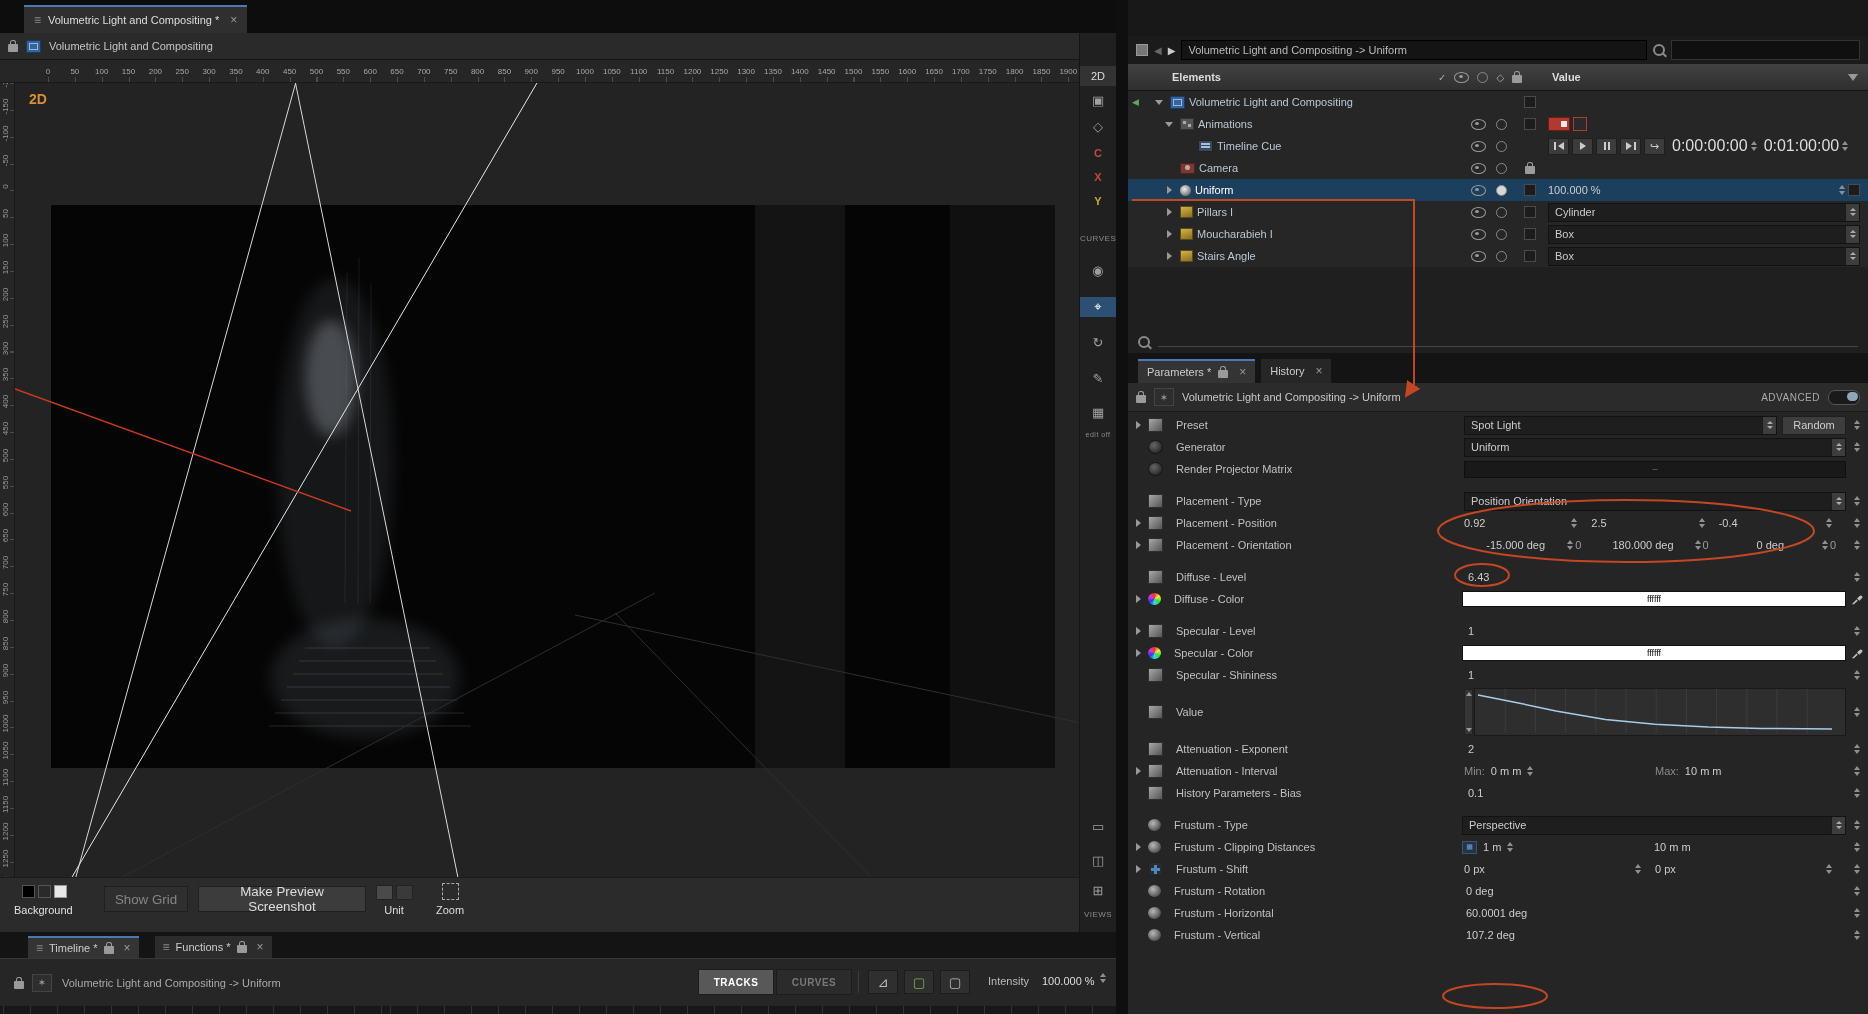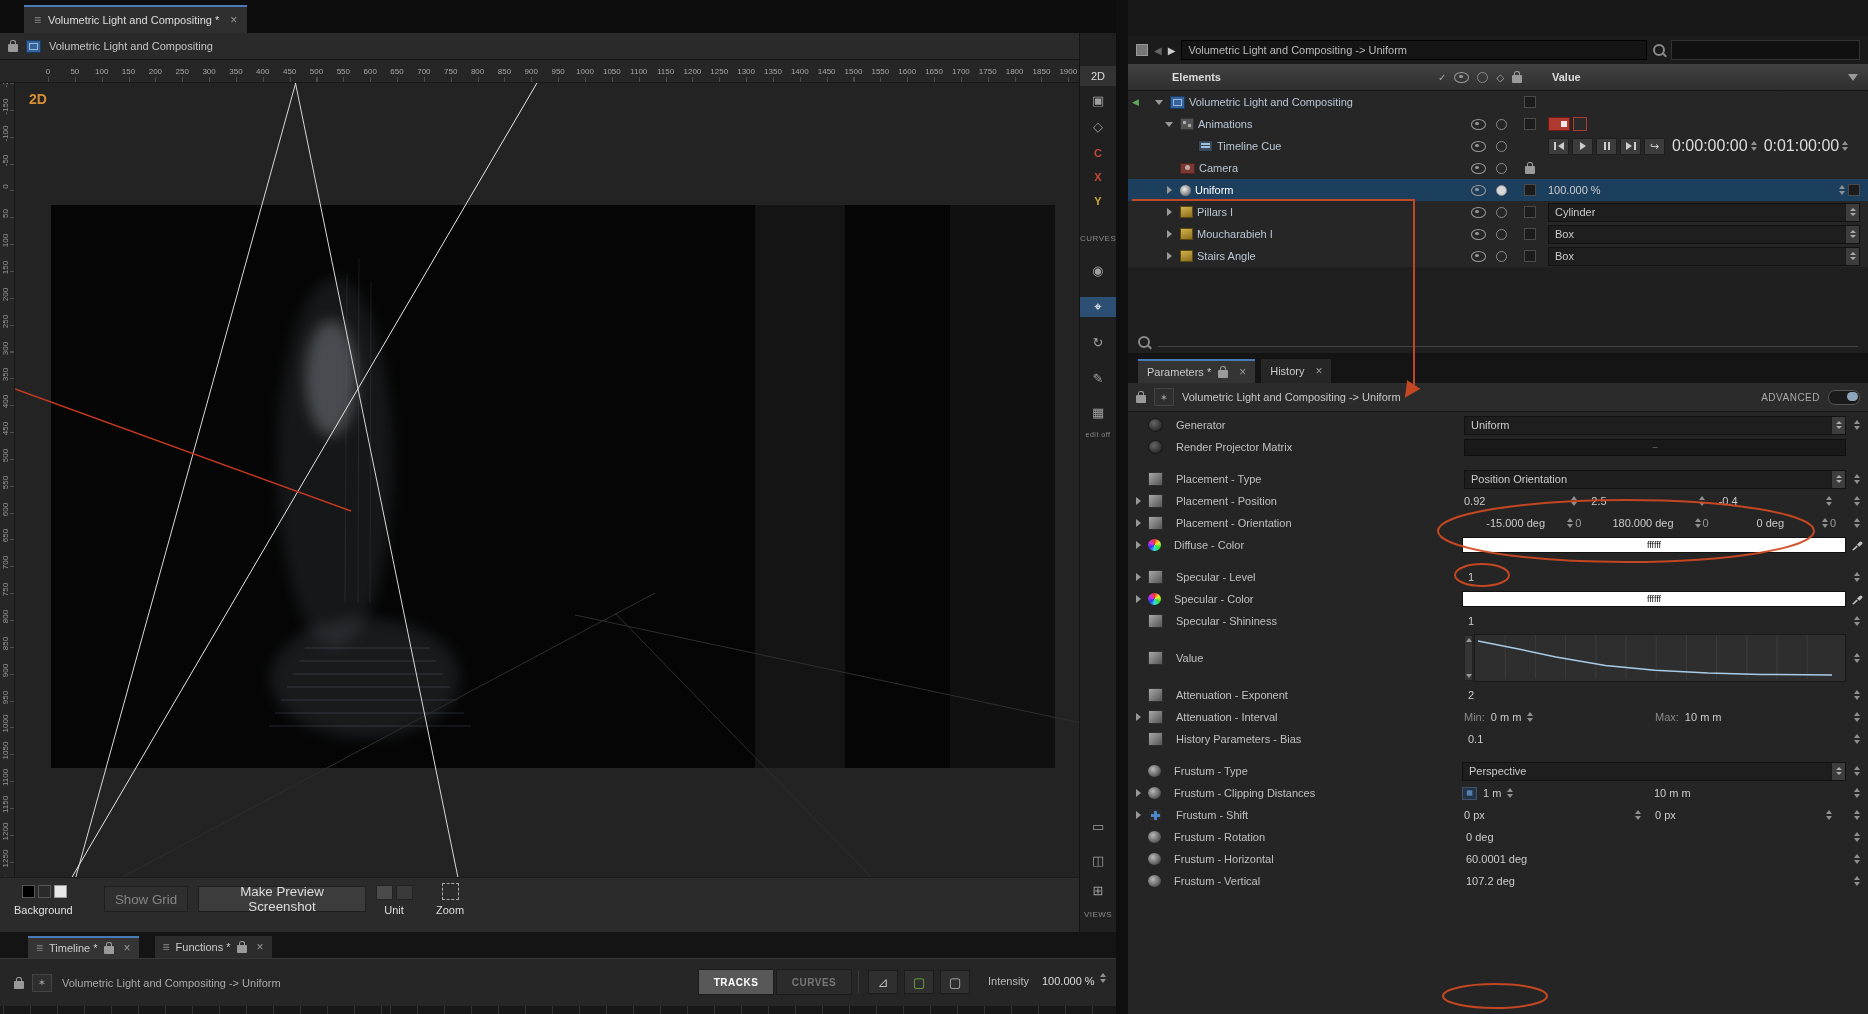--- a/index.html
+++ b/index.html
@@ -684,20 +684,43 @@
   <div class="phead">
     <span class="lock"></span>
     <span class="gbox" style="margin-left:0">✶</span>
     <span class="phtitle">Volumetric Light and Compositing -&gt; Uniform</span>
     <span class="adv">ADVANCED</span>
     <span class="toggle"></span>
   </div>
 
   <div class="params" id="params">
       <div class="prow">
+        <span class="p-exp">
+          <i class="exp-r"></i>
+        </span>
+        <span class="pic pic-cube"></span>
+        <span class="p-label">Preset</span>
+        <div class="p-val">
+          <div class="dd">
+            <span class="ddtext">Spot Light</span>
+            <span class="ddspin">
+              <i class="up"></i>
+              <i class="dn"></i>
+            </span>
+          </div>
+          <span class="pbtn">Random</span>
+        </div>
+        <div class="p-right">
+          <span class="spin">
+            <i class="up"></i>
+            <i class="dn"></i>
+          </span>
+        </div>
+      </div>
+      <div class="prow">
         <span class="p-exp"></span>
         <span class="pic pic-sphere_dark"></span>
         <span class="p-label">Generator</span>
         <div class="p-val">
           <div class="dd">
             <span class="ddtext">Uniform</span>
             <span class="ddspin">
               <i class="up"></i>
               <i class="dn"></i>
             </span>
@@ -799,20 +822,34 @@
             <span class="nsub">0</span>
           </span>
           <span class="ngroup2">
             <span class="nval grow">0 deg</span>
             <span class="spin">
               <i class="up"></i>
               <i class="dn"></i>
             </span>
             <span class="nsub">0</span>
           </span>
+        </div>
+        <div class="p-right">
+          <span class="spin">
+            <i class="up"></i>
+            <i class="dn"></i>
+          </span>
+        </div>
+      </div>
+      <div class="prow gap">
+        <span class="p-exp"></span>
+        <span class="pic pic-cube"></span>
+        <span class="p-label">Diffuse - Level</span>
+        <div class="p-val">
+          <span class="nval pad">6.43</span>
         </div>
         <div class="p-right">
           <span class="spin">
             <i class="up"></i>
             <i class="dn"></i>
           </span>
         </div>
       </div>
       <div class="prow">
         <span class="p-exp">

